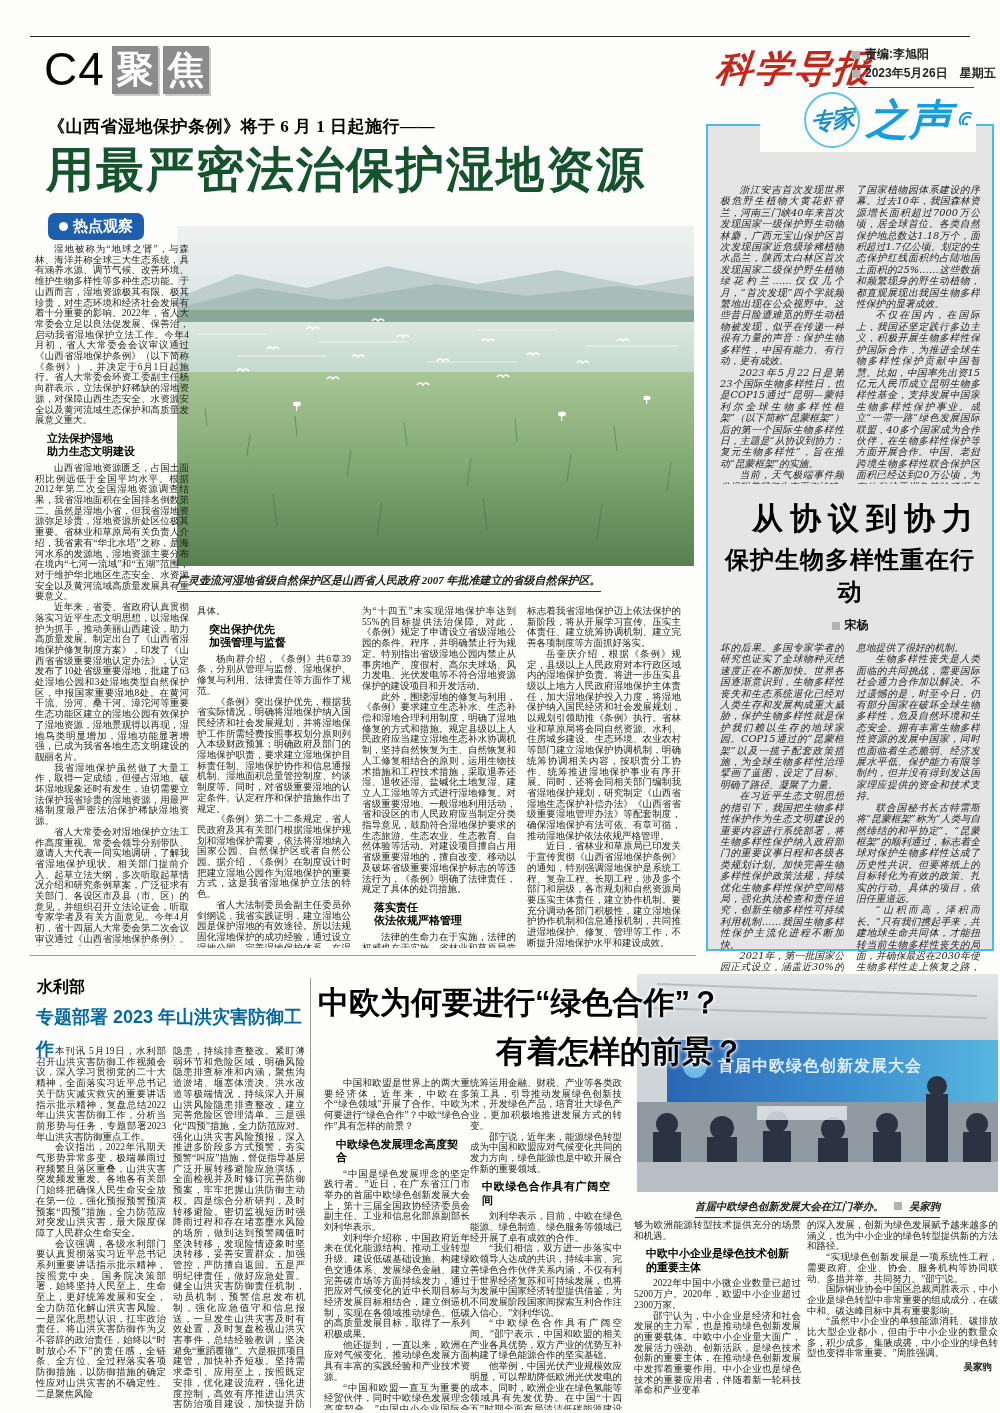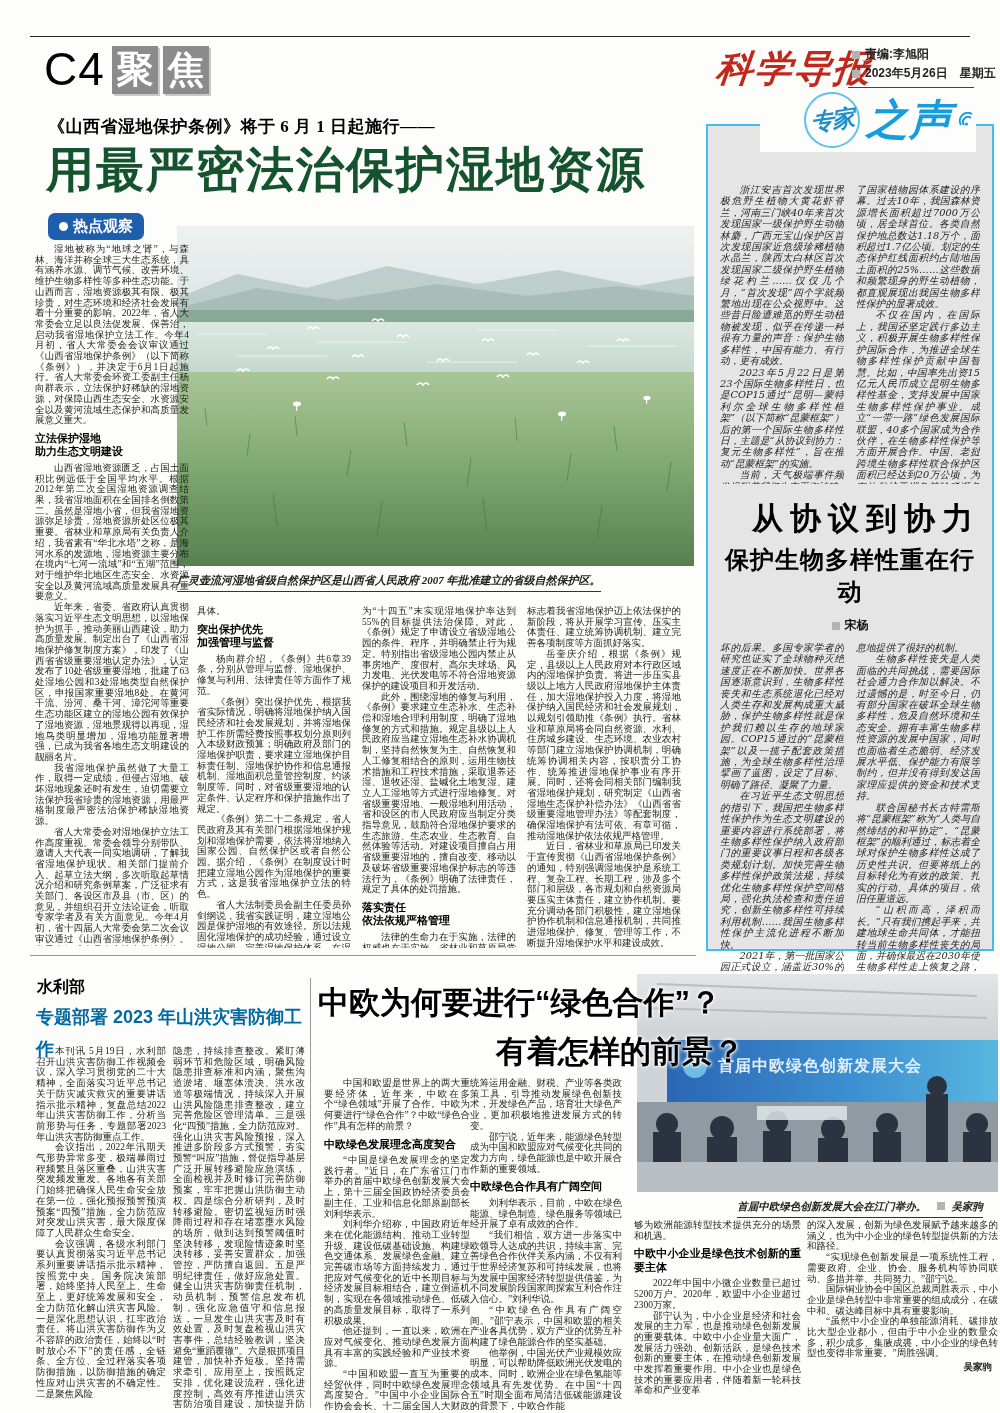--- a/index.html
+++ b/index.html
@@ -30,21 +30,21 @@
   
   .wetland{left:177px;top:226px;width:517px;height:340px;overflow:hidden;background:#e8eeee}
   .wetland svg{display:block}
   .photo-caption-wrap{left:177px;top:570px;width:517px;text-align:left}
   .photo-caption{display:inline-block;font-style:italic;font-size:11px;color:#222;
                  border-bottom:1px solid #333;padding-bottom:3px;font-weight:bold}
   
   .colbody{font-size:9.5px;line-height:10.7px;text-align:justify;overflow:hidden;color:#1c1c1c}
   .blk-p{text-indent:2em}
   .blk-c{}
-  .blk-h{font-weight:bold;white-space:pre-line;font-size:11px;line-height:13.5px;margin:6px 0 4px;
+  .blk-h{font-weight:bold;white-space:pre-line;font-size:11px;line-height:13.5px;margin:6px 12px 4px;
          color:#000;text-indent:0;font-family:"Liberation Sans",sans-serif}
   .blk-a{text-align:right;font-weight:bold;margin-top:3px;padding-right:6px}
   .mcol1{left:35px;top:244px;width:154px;height:702px}
   .mcol2{left:197px;top:606px;width:154px;height:342px}
   .mcol3{left:362px;top:606px;width:154px;height:342px}
   .mcol4{left:527px;top:606px;width:154px;height:342px}
   
   .expert-box{left:706px;top:124px;width:288px;height:827px;border:2px solid #45bde6;background:#e5e5e5;
               padding:58px 12px 8px}
   .expert-logo{left:760px;top:88px;width:216px;height:64px;background:#fdfdfb;display:flex;align-items:center;
@@ -75,21 +75,21 @@
   .wcol2{left:173px;top:1046px;width:132px;height:362px}
   
   .eu-headline{left:318px;top:982px;width:440px;z-index:3;font-family:"Liberation Sans",sans-serif}
   .eu-h1{font-size:31px;font-weight:900;color:#000;letter-spacing:0;
          text-shadow:0 0 3px #fff,0 0 3px #fff,0 0 5px #fff}
   .eu-h2{font-size:31px;font-weight:900;color:#000;text-align:right;padding-right:14px;margin-top:7px;
          text-shadow:0 0 3px #fff,0 0 3px #fff,0 0 5px #fff}
   .conf-photo{left:637px;top:974px;width:361px;height:218px;overflow:hidden;background:#cfd4d8}
   .conf-banner-text{left:700px;top:1056px;width:240px;z-index:2;color:#eef6ff;font-size:16px;font-weight:bold;
                     text-align:center;letter-spacing:1px;font-family:"Liberation Sans",sans-serif;opacity:.92}
-  .conf-caption-wrap{left:622px;top:1196px;width:361px;text-align:right}
+  .conf-caption-wrap{left:637px;top:1196px;width:361px;text-align:center}
   .conf-caption{display:inline-block;border-bottom:1px solid #333;padding-bottom:3px;font-size:10.5px;
                 font-style:italic;font-weight:bold;color:#222}
   .conf-caption .sqb{margin:0 4px 0 8px}
   .ecol1{left:324px;top:1078px;width:146px;height:332px}
   .ecol2{left:470px;top:1078px;width:152px;height:332px}
   .ecol3{left:634px;top:1220px;width:167px;height:190px}
   .ecol4{left:807px;top:1220px;width:191px;height:190px}
 </style>
 </head>
 <body>

